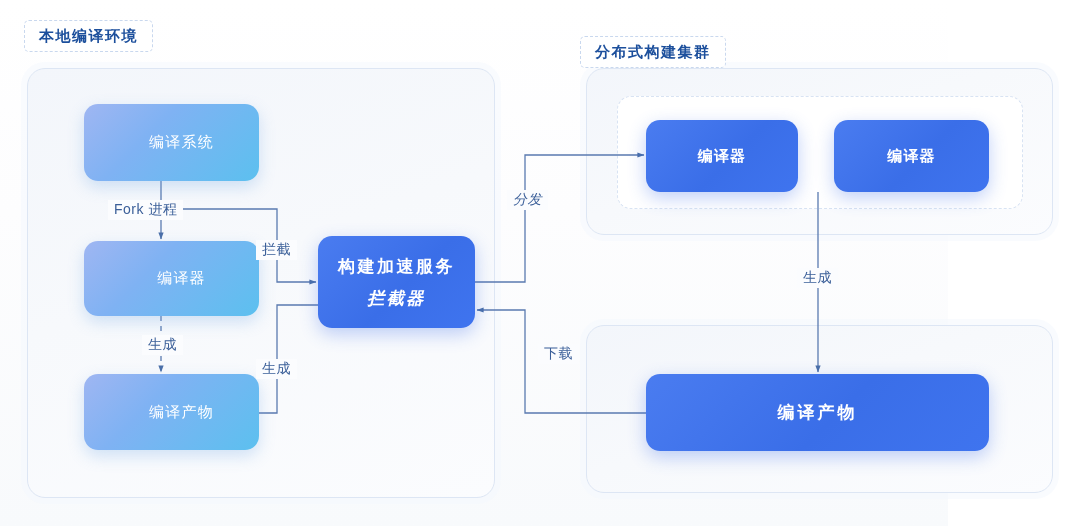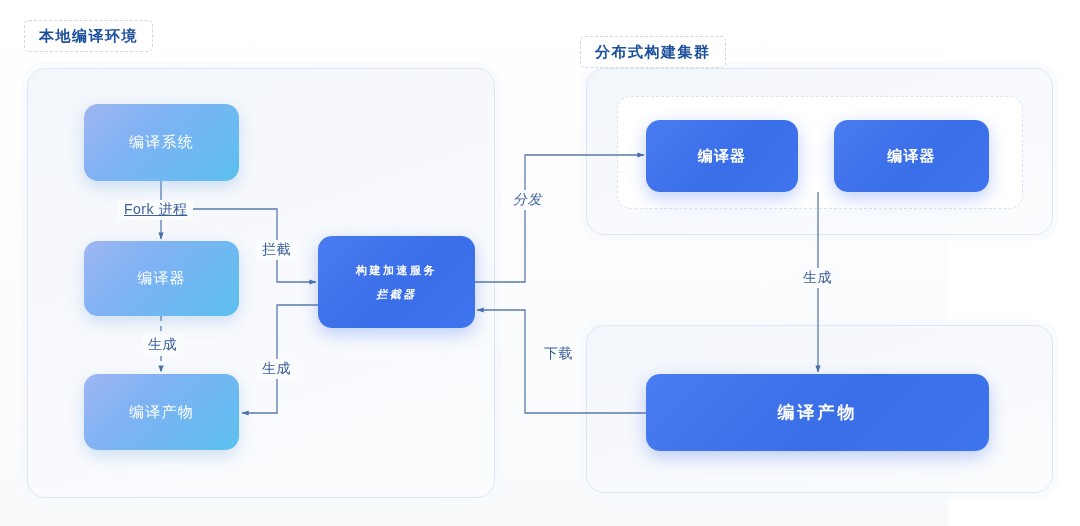--- a/index.html
+++ b/index.html
@@ -33,41 +33,41 @@
   #badge-cache{left:580px;top:277px;}
 
   
   .node{position:absolute;display:flex;flex-direction:column;
     align-items:center;justify-content:center;
     border-radius:14px;color:#ffffff;text-align:center;
     letter-spacing:1.2px;}
   .node.light{
     background:linear-gradient(135deg,#9fb6f2 0%,#7fb2f3 38%,#5cc0ef 100%);
     box-shadow:0 6px 16px rgba(110,165,230,.30);
-    font-size:15px;font-weight:500;}
+    font-size:15px;font-weight:500;padding-left:20px;}
   .node.dark{
     background:linear-gradient(135deg,#4a7cf0 0%,#3a6ee8 55%,#3f74ef 100%);
     box-shadow:0 6px 18px rgba(58,110,232,.32);
     font-size:15px;font-weight:bold;}
   .node.dark.big{font-size:17px;letter-spacing:3px;}
   .node .l2{margin-top:9px;font-style:italic;}
 
   #n-compile-system{left:84px;top:104px;width:155px;height:77px;}
   #n-compiler-local{left:84px;top:241px;width:155px;height:75px;}
   #n-artifact-local{left:84px;top:374px;width:155px;height:76px;}
   #n-interceptor{left:318px;top:236px;width:157px;height:92px;
-    font-size:11px;font-weight:bold;letter-spacing:2.5px;}
+    font-size:17px;font-weight:bold;letter-spacing:2.5px;}
   #n-compiler-r1{left:646px;top:120px;width:152px;height:72px;}
   #n-compiler-r2{left:834px;top:120px;width:155px;height:72px;}
   #n-artifact-remote{left:646px;top:374px;width:343px;height:77px;}
 
   
   .elabel{position:absolute;color:#3b5f99;font-size:14px;font-weight:500;
     background:#fbfcfe;padding:1px 6px;white-space:nowrap;letter-spacing:.5px;}
-  #lbl-fork{left:118px;top:200px;text-decoration:underline;}
+  #lbl-fork{left:108px;top:200px;}
   #lbl-gen-local{left:142px;top:335px;}
   #lbl-intercept{left:256px;top:240px;}
   #lbl-gen-mid{left:256px;top:359px;}
   #lbl-distribute{left:507px;top:190px;font-style:italic;}
   #lbl-download{left:507px;top:344px;margin-left:31px;}
   #lbl-gen-right{left:797px;top:268px;}
 
   svg#wires{position:absolute;left:0;top:0;width:1080px;height:526px;
     pointer-events:none;}
 </style>

